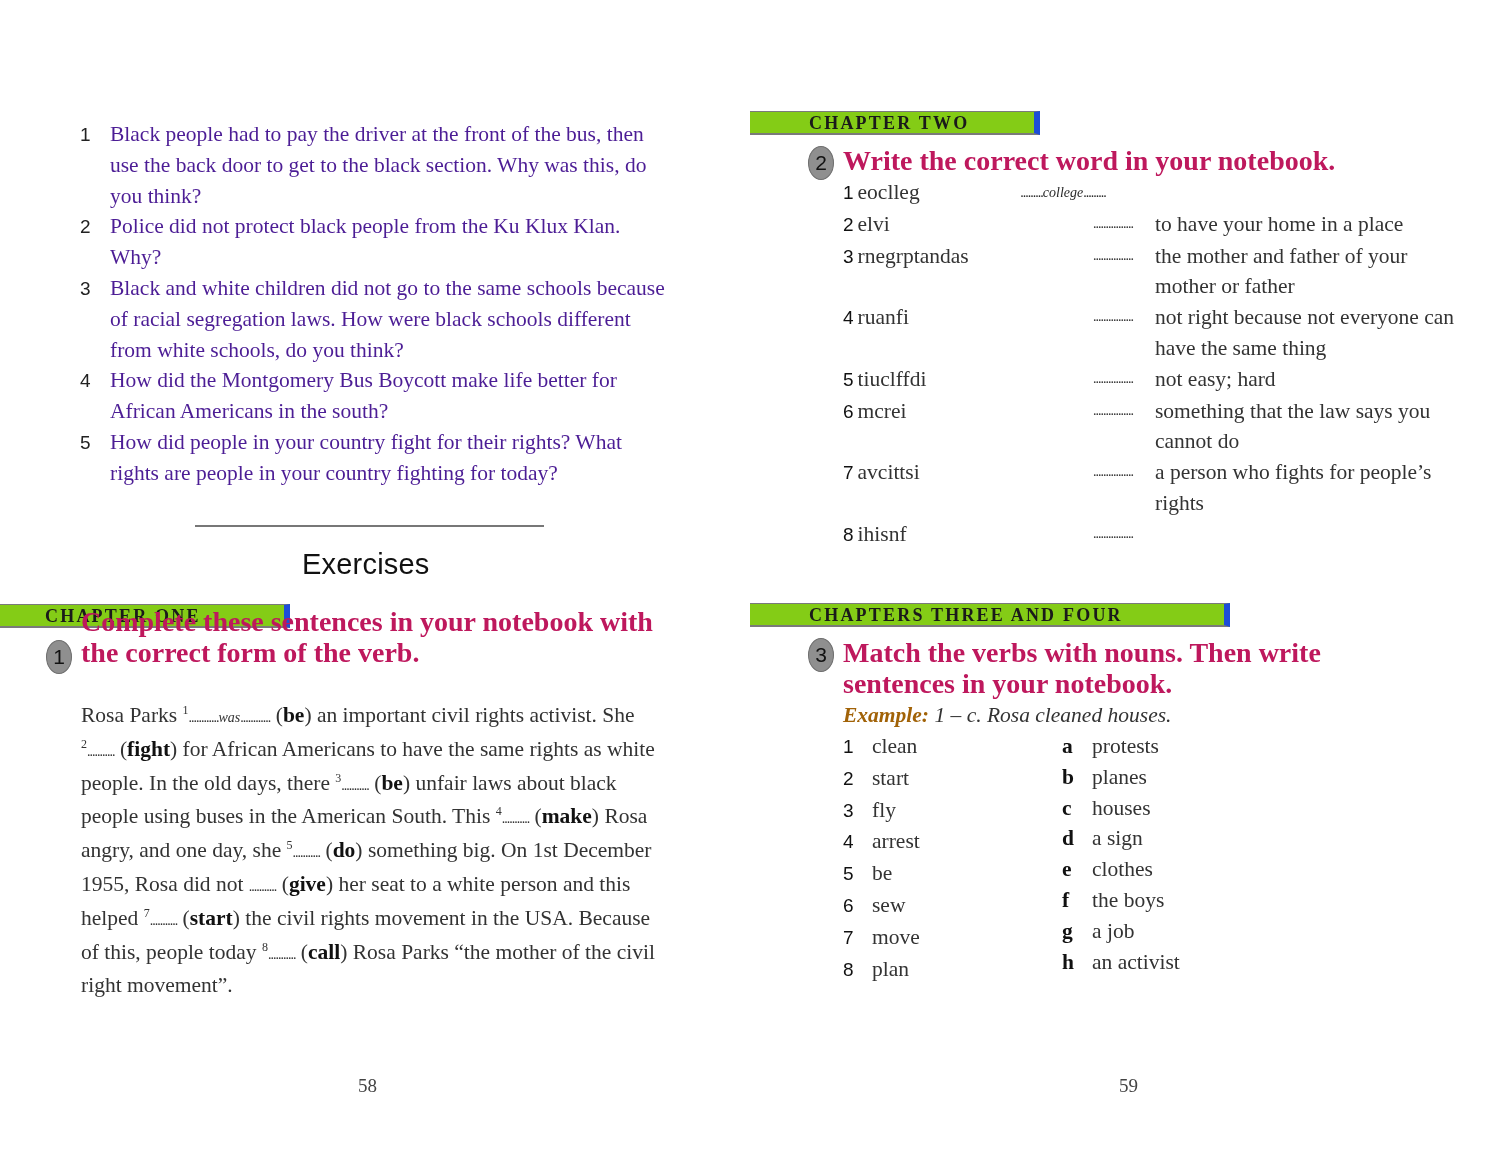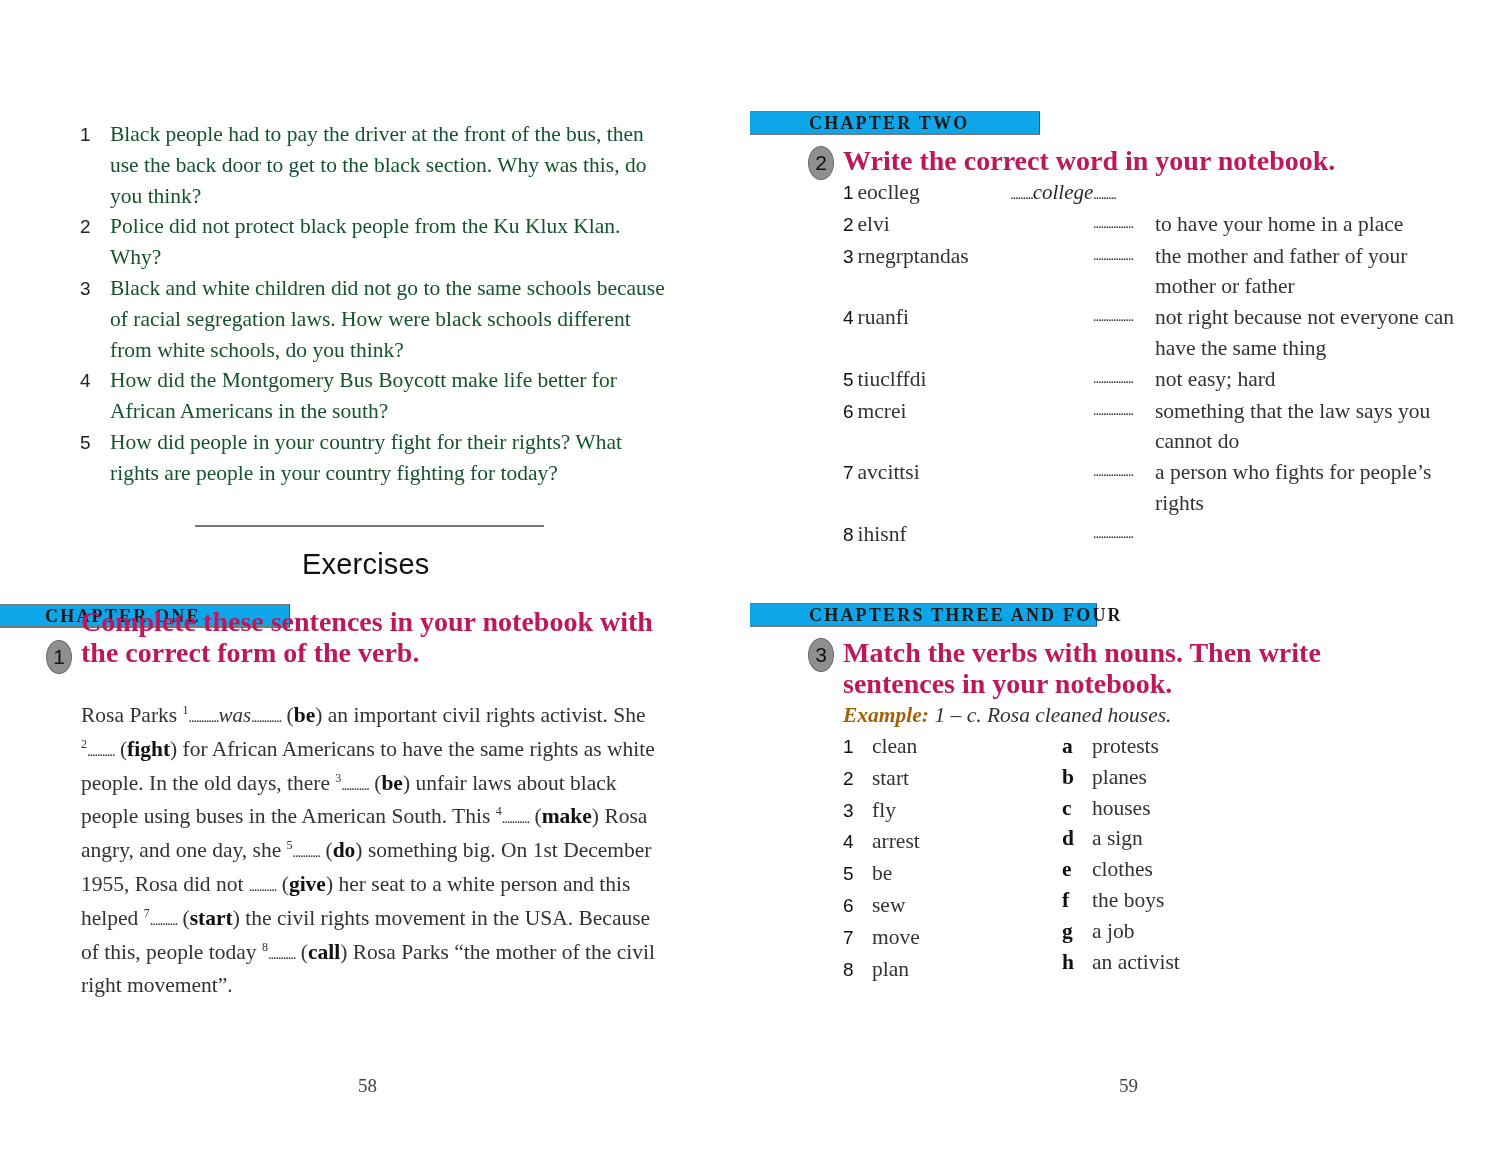--- a/index.html
+++ b/index.html
@@ -16,48 +16,48 @@
     font-size: 29px; color: #111; letter-spacing: 0.2px; white-space: nowrap;
   }
   .heading-after { left: 196px; top: 50px; }
   .heading-ex { left: 302px; top: 548px; }
 
   .rule { position: absolute; left: 195px; top: 525px; width: 349px; height: 2px; background: #777; }
 
   .questions { position: absolute; left: 80px; top: 119px; width: 590px; margin: 0; padding: 0; list-style: none; }
   .q { display: flex; font-size: 21.5px; line-height: 30.8px; }
   .q-num { width: 30px; flex: none; font-family: "Liberation Sans", "DejaVu Sans", sans-serif; font-size: 19px; color: #222; padding-top: 1px; }
-  .q-text { flex: 1; color: #14532d; }
+  .q-text { flex: 1; color: #4c1d95; }
 
   .chapter-bar {
-    position: absolute; height: 24px; background: #0ea5e9;
-    border-top: 1px solid #7a7a7a; border-bottom: 2px solid #7a7a7a; border-right: 1px solid #1d4ed8;
+    position: absolute; height: 24px; background: #84cc16;
+    border-top: 1px solid #7a7a7a; border-bottom: 2px solid #7a7a7a; border-right: 6px solid #1d4ed8;
     font-family: "Liberation Serif", "DejaVu Serif", serif; font-weight: bold;
     font-size: 18px; letter-spacing: 2.2px; color: #1a1a1a;
     box-sizing: border-box; line-height: 22px; white-space: nowrap;
   }
   .ch1 { left: 0; top: 604px; width: 290px; padding-left: 45px; }
   .ch2 { left: 0; top: 111px; width: 290px; padding-left: 59px; }
-  .ch34 { left: 0; top: 603px; width: 347px; padding-left: 59px; }
+  .ch34 { left: 0; top: 603px; width: 480px; padding-left: 59px; }
 
   .ex-badge {
     position: absolute; width: 26px; height: 34px; border-radius: 50%;
     background: #8f8f8f; border: 1px solid #6e6e6e; box-sizing: border-box;
     font-family: "Liberation Sans", "DejaVu Sans", sans-serif; font-size: 21px; color: #111;
     text-align: center; line-height: 32px;
   }
   .ex-title {
     position: absolute; font-weight: bold; font-size: 28px; line-height: 30.8px; color: #be185d;
   }
 
   .para { position: absolute; left: 81px; top: 700px; width: 580px; font-size: 21.5px; line-height: 30.8px; color: #333; }
   .para b { color: #111; }
   .sup { font-size: 12px; vertical-align: super; line-height: 0; }
   .dots { letter-spacing: -1px; font-size: 14px; }
-  .answer { font-style: italic; font-size: 21px; }
+  .answer { font-style: italic; font-size: 14px; }
 
   .wordrows { position: absolute; left: 843px; top: 177px; width: 620px; }
   .wrow { display: flex; font-size: 21.5px; line-height: 30.8px; color: #333; }
   .w-num { font-family: "Liberation Sans", "DejaVu Sans", sans-serif; font-size: 19px; color: #111; margin-right: 4px; padding-top: 1px; }
   .w-jumbled { width: 146px; flex: none; display: flex; }
   .w-blank { width: 166px; flex: none; text-align: right; padding-right: 22px; box-sizing: border-box; color: #333; font-size: 14px; letter-spacing: -1px; }
   .w-def { flex: 1; }
 
   .example { position: absolute; left: 843px; top: 700px; font-size: 21.5px; line-height: 30.8px; color: #333; font-style: italic; }
   .example b { color: #a16207; }

